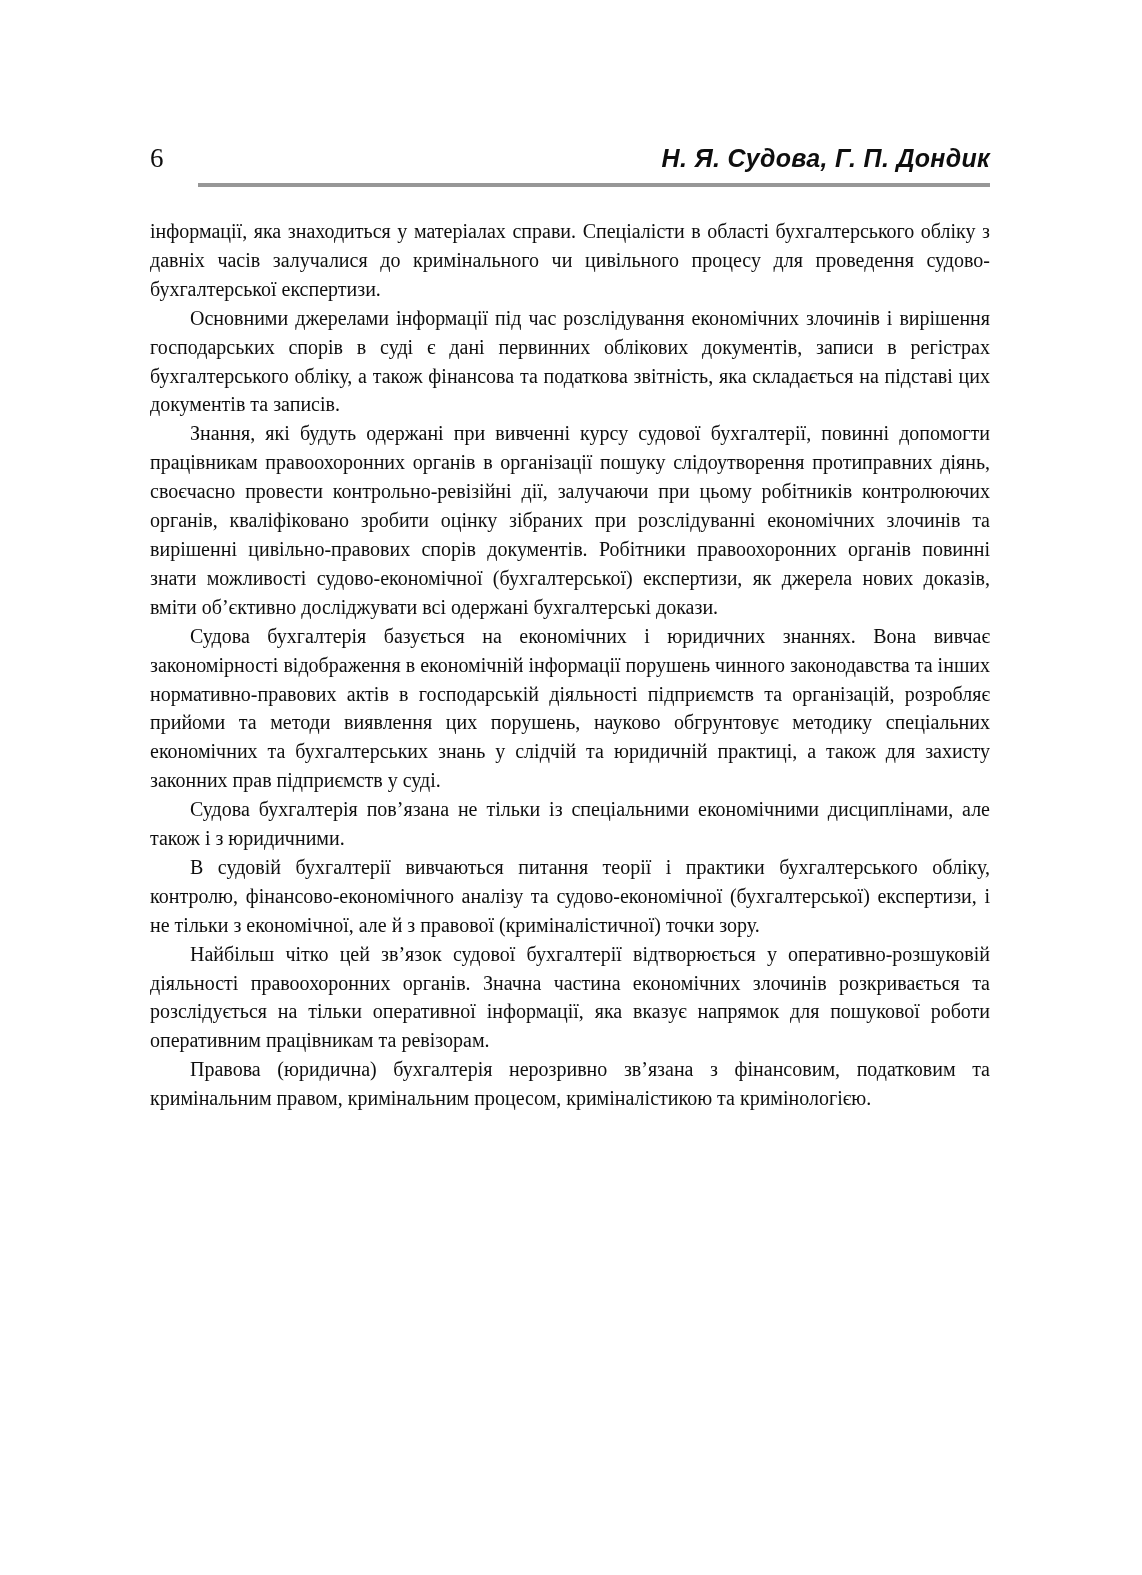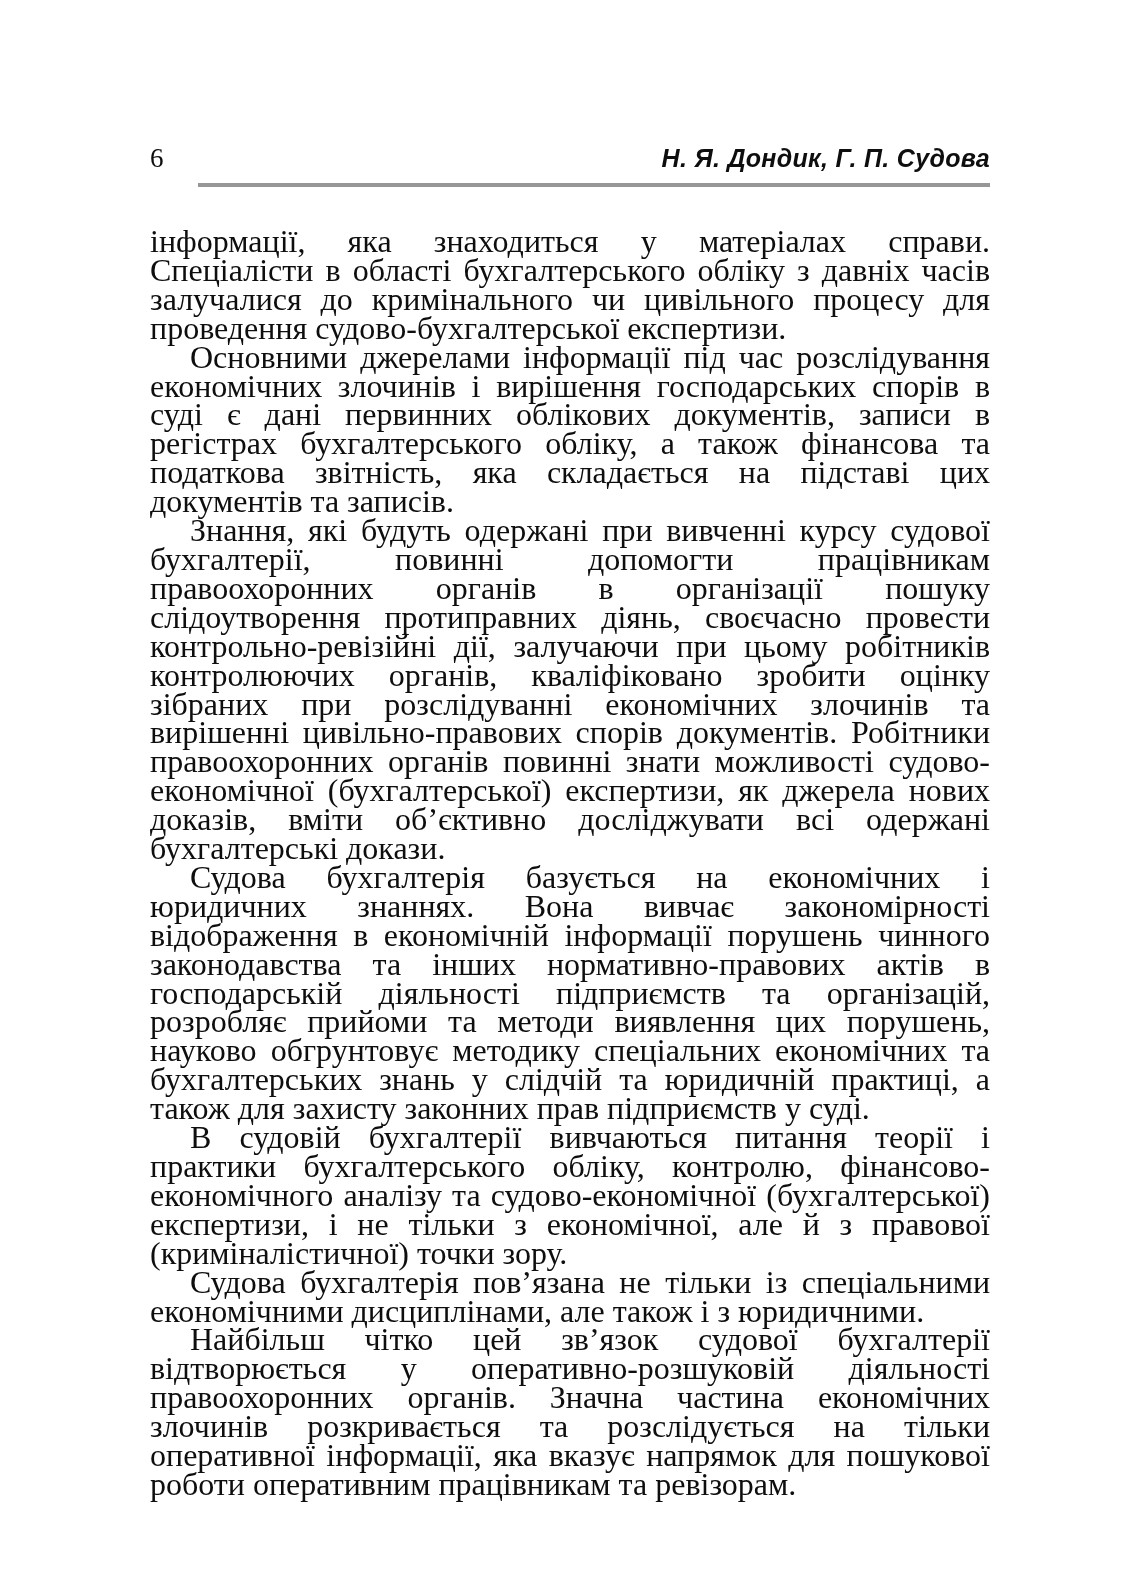--- a/index.html
+++ b/index.html
@@ -33,48 +33,49 @@
     font-style: italic;
     font-size: 25px;
     letter-spacing: 0.3px;
   }
   .header-rule {
     height: 4px;
     background: #979797;
     margin: 9px 0 0 48px;
   }
   .body-text {
-    margin-top: 40px;
-    font-size: 32px;
+    margin-top: 30px;
+    font-size: 20px;
     line-height: 28.9px;
     text-align: justify;
   }
   .body-text p {
     margin: 0;
     padding: 0;
   }
   .body-text p.indent {
     text-indent: 40px;
   }
 </style>
 </head>
 <body>
 
 <div class="page">
 
   <div class="header-row">
     <span class="page-number">6</span>
-    <span class="header-author">Н. Я. Дондик,  Г. П. Судова</span>
+    <span class="header-author">Н. Я. Судова,  Г. П. Дондик</span>
   </div>
 
   <div class="header-rule"></div>
 
   <div class="body-text">
     <p>інформації, яка знаходиться у матеріалах справи. Спеціалісти в області бухгалтерського обліку з давніх часів залучалися до кримінального чи цивільного процесу для проведення судово-бухгалтерської експертизи.</p>
     <p class="indent">Основними джерелами інформації під час розслідування економічних злочинів і вирішення господарських спорів в суді є дані первинних облікових документів, записи в регістрах бухгалтерського обліку, а також фінансова та податкова звітність, яка складається на підставі цих документів та записів.</p>
     <p class="indent">Знання, які будуть одержані при вивченні курсу судової бухгалтерії, повинні допомогти працівникам правоохоронних органів в організації пошуку слідоутворення протиправних діянь, своєчасно провести контрольно-ревізійні дії, залучаючи при цьому робітників контролюючих органів, кваліфіковано зробити оцінку зібраних при розслідуванні економічних злочинів та вирішенні цивільно-правових спорів документів. Робітники правоохоронних органів повинні знати можливості судово-економічної (бухгалтерської) експертизи, як джерела нових доказів, вміти об’єктивно досліджувати всі одержані бухгалтерські докази.</p>
     <p class="indent">Судова бухгалтерія базується на економічних і юридичних знаннях. Вона вивчає закономірності відображення в економічній інформації порушень чинного законодавства та інших нормативно-правових актів в господарській діяльності підприємств та організацій, розробляє прийоми та методи виявлення цих порушень, науково обгрунтовує методику спеціальних економічних та бухгалтерських знань у слідчій та юридичній практиці, а також для захисту законних прав підприємств у суді.</p>
+    <p class="indent">Судова бухгалтерія пов’язана не тільки із спеціальними економічними дисциплінами, але також і з юридичними.</p>
     <p class="indent">В судовій бухгалтерії вивчаються питання теорії і практики бухгалтерського обліку, контролю, фінансово-економічного аналізу та судово-економічної (бухгалтерської) експертизи, і не тільки з економічної, але й з правової (криміналістичної) точки зору.</p>
-    <p class="indent">Судова бухгалтерія пов’язана не тільки із спеціальними економічними дисциплінами, але також і з юридичними.</p>
     <p class="indent">Найбільш чітко цей зв’язок судової бухгалтерії відтворюється у оперативно-розшуковій діяльності правоохоронних органів. Значна частина економічних злочинів розкривається та розслідується на тільки оперативної інформації, яка вказує напрямок для пошукової роботи оперативним працівникам та ревізорам.</p>
+    <p class="indent">Правова (юридична) бухгалтерія нерозривно зв’язана з фінансовим, податковим та кримінальним правом, кримінальним процесом, криміналістикою та кримінологією.</p>
   </div>
 
 </div>
 
 </body></html>

